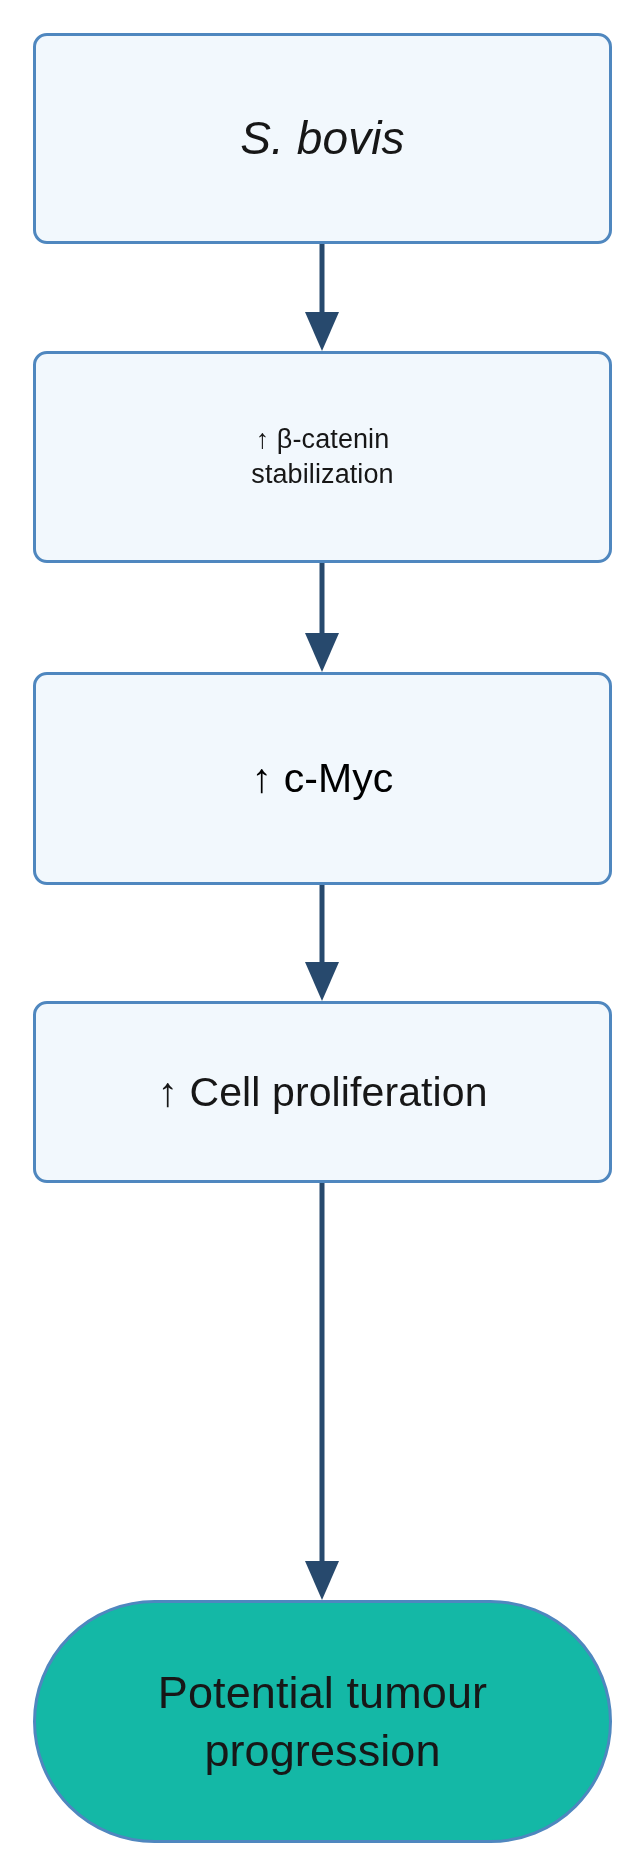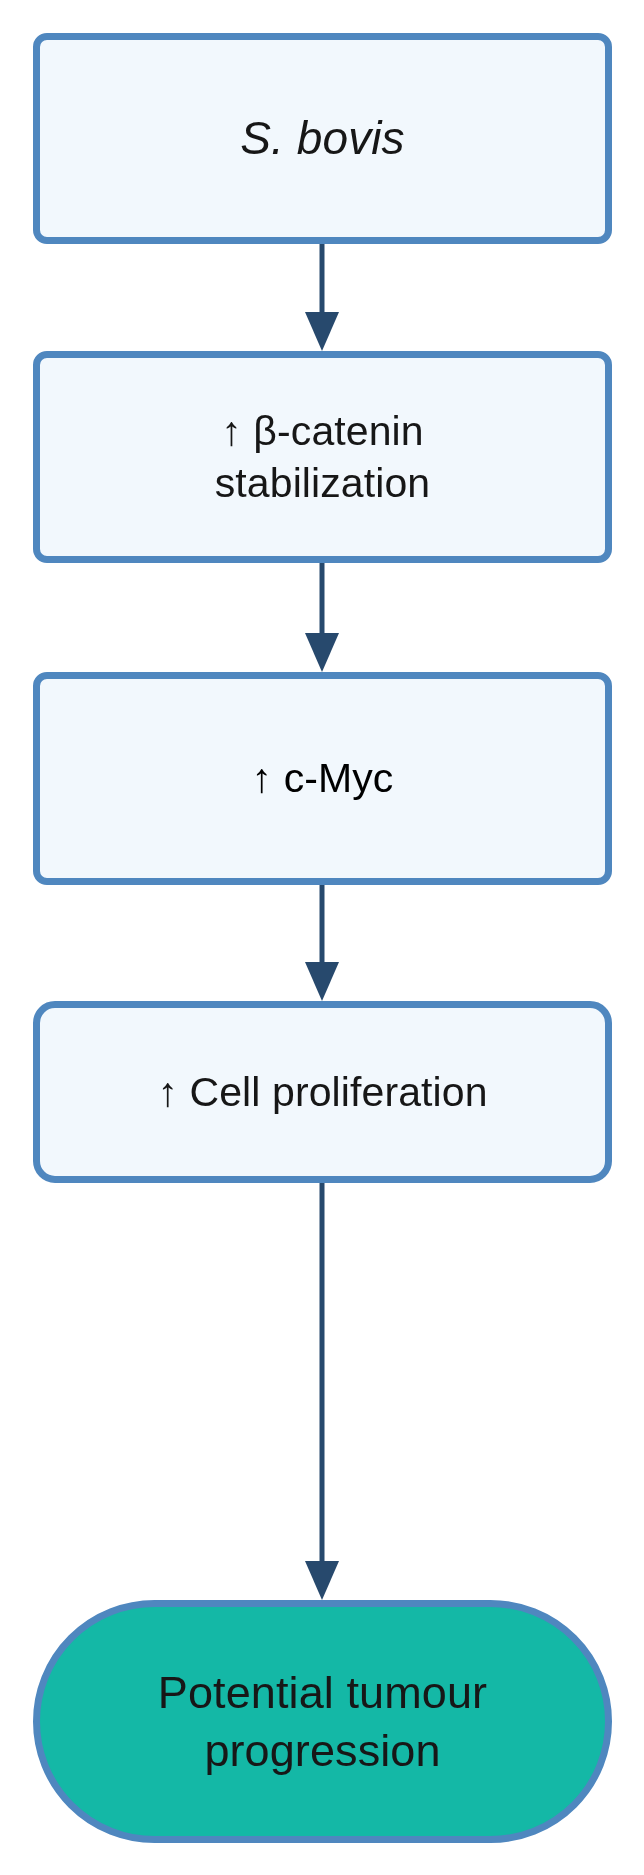--- a/index.html
+++ b/index.html
@@ -20,21 +20,21 @@
     width: 644px;
     height: 1875px;
     background: #ffffff;
   }
 
   
   .node {
     position: absolute;
     box-sizing: border-box;
     background: #f2f8fd;
-    border: 7px solid #84cc16;
+    border: 3px solid #84cc16;
     display: flex;
     align-items: center;
     justify-content: center;
     text-align: center;
     color: #171717;
   }
   .node.rect   { border-radius: 14px; }
   .node.stadium{ border-radius: 9999px; }
 
   .node-label {
@@ -50,21 +50,21 @@
   #node-bcatenin      { left: 33px; top: 351px;  width: 579px; height: 212px; }
   #node-cmyc          { left: 33px; top: 672px;  width: 579px; height: 213px; }
   #node-proliferation { left: 33px; top: 1001px; width: 579px; height: 182px; }
   #node-tumour        { left: 33px; top: 1600px; width: 579px; height: 243px; }
 
   
   #node-sbovis .node-label {
     font-size: 46px;
     font-style: italic;
   }
-  #node-bcatenin .node-label      { font-size: 41px; }
+  #node-bcatenin .node-label      { font-size: 27px; }
   #node-cmyc .node-label          { font-size: 41px; }
   #node-proliferation .node-label { font-size: 41px; }
   #node-tumour .node-label        { font-size: 45px; }
 
   
   .edge {
     position: absolute;
     left: 0;
     top: 0;
     pointer-events: none;
@@ -113,21 +113,21 @@
 
   <div id="node-bcatenin" class="node rect" style="background: rgb(242, 248, 253); border-color: rgb(79, 135, 191); color: rgb(23, 23, 23);">
     <span class="node-label" style="font-style: normal;">↑ β-catenin
 stabilization</span>
   </div>
 
   <div id="node-cmyc" class="node rect" style="background: rgb(242, 248, 253); border-color: rgb(79, 135, 191); color: #000000;">
     <span class="node-label" style="font-style: normal;">↑ c-Myc</span>
   </div>
 
-  <div id="node-proliferation" class="node rect" style="background: rgb(242, 248, 253); border-color: rgb(79, 135, 191); color: rgb(23, 23, 23); border-radius: 22px;">
+  <div id="node-proliferation" class="node rect" style="background: rgb(242, 248, 253); border-color: rgb(79, 135, 191); color: rgb(23, 23, 23);">
     <span class="node-label" style="font-style: normal;">↑ Cell proliferation</span>
   </div>
 
   <div id="node-tumour" class="node stadium" style="background: #14b8a6; border-color: rgb(79, 135, 191); color: rgb(23, 23, 23);">
     <span class="node-label" style="font-style: normal;">Potential tumour
 progression</span>
   </div>
 
 </div>
 

